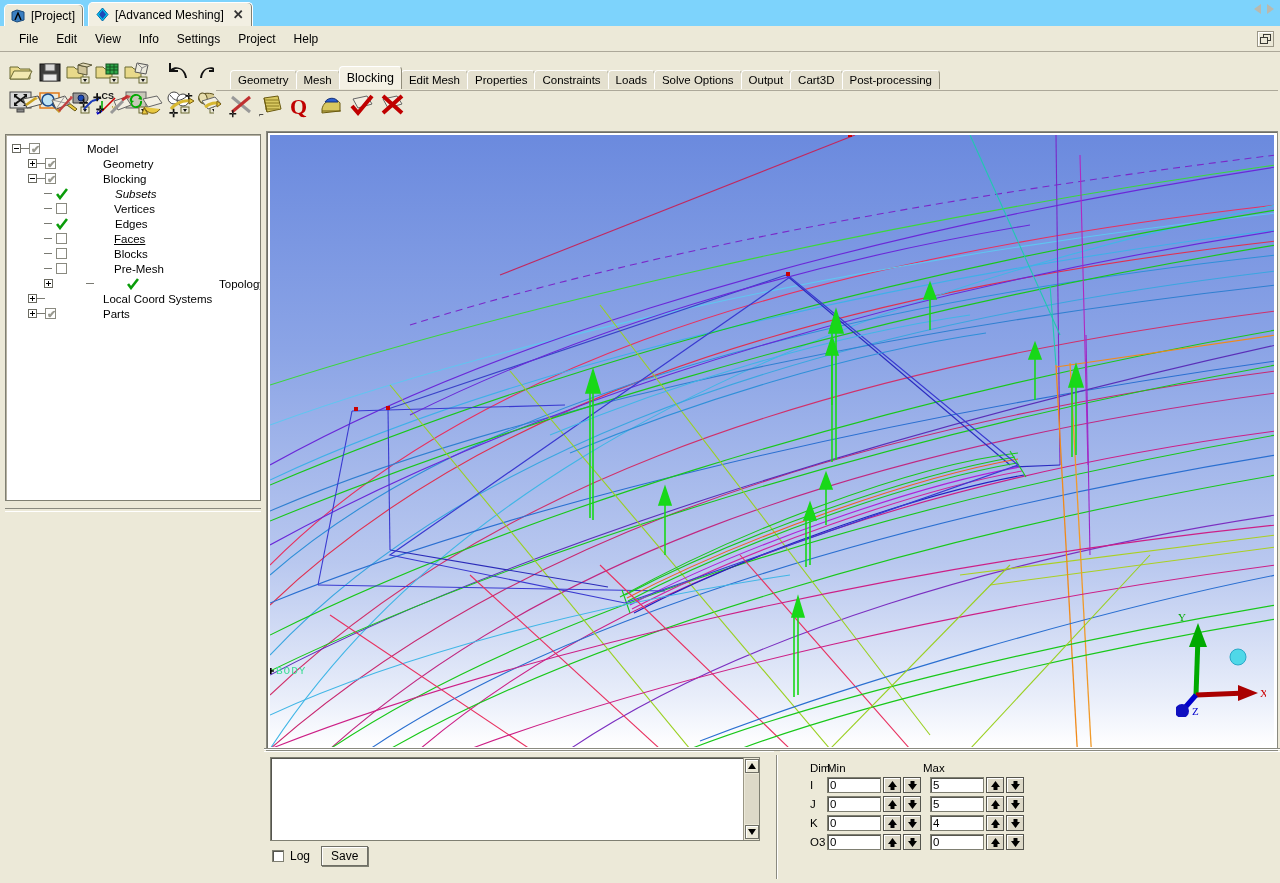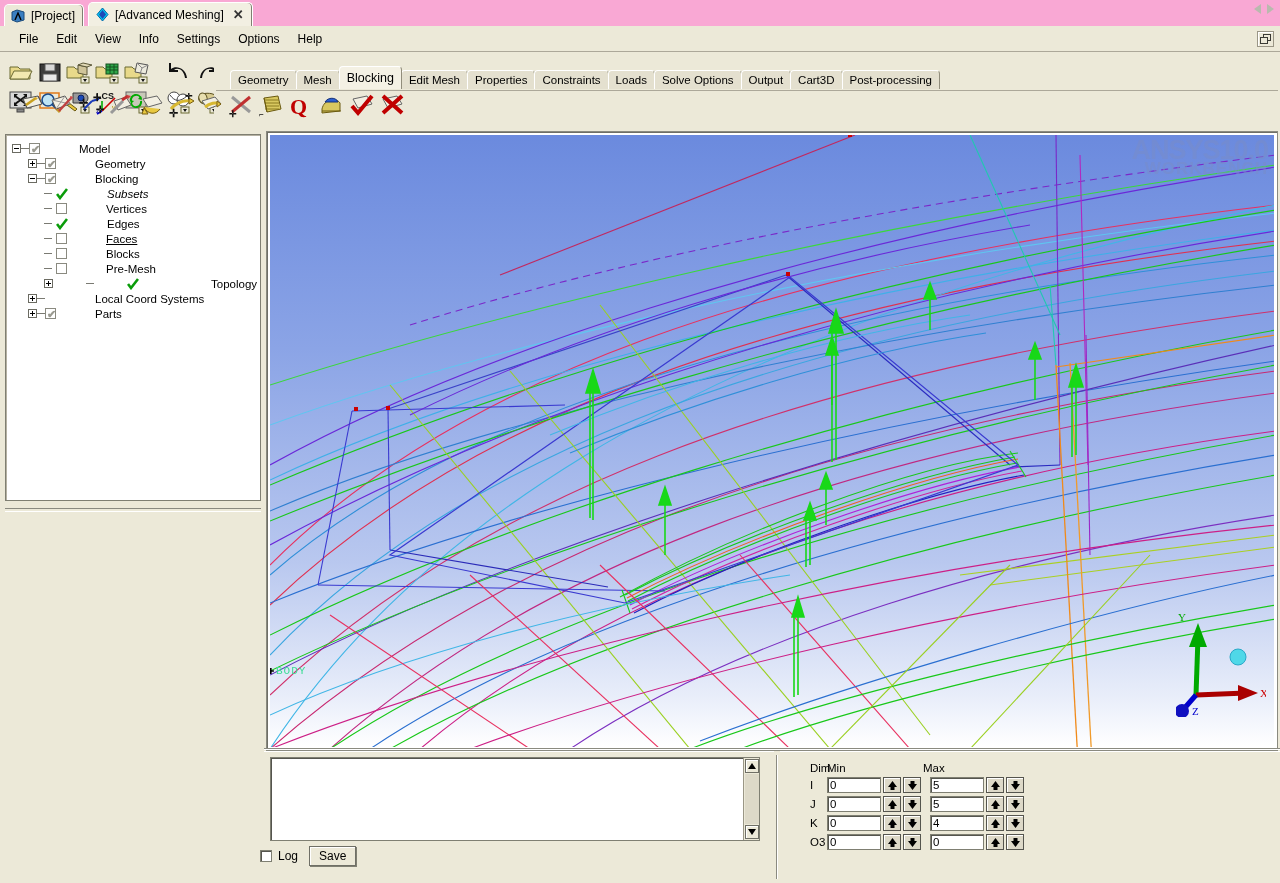--- a/index.html
+++ b/index.html
@@ -10,21 +10,21 @@
     font-family:"Liberation Sans", sans-serif;
     font-size:12px;
     color:#000;
     overflow:hidden;
     position:relative;
   }
 
   
   #tabstrip {
     position:absolute; left:0; top:0; width:1280px; height:26px;
-    background:#f9a8d4;
+    background:#7dd3fc;
     display:flex; align-items:flex-end;
   }
   .wintab {
     height:22px; margin-left:4px;
     display:flex; align-items:center; gap:5px;
     padding:0 8px 0 6px;
     background:#ece9d8;
     border:1px solid #fff;
     border-bottom:none;
     border-radius:5px 5px 0 0;
@@ -124,21 +124,21 @@
   .cbox-empty {
     width:11px; height:11px; flex:none;
     border:1px solid #8a8a80; background:#fff; margin-right:4px;
   }
   .cbox-none { width:11px; height:11px; flex:none; margin-right:4px; }
   .gcheck {
     width:12px; height:12px; flex:none; margin-right:4px;
     position:relative;
   }
   .gcheck svg { position:absolute; left:0; top:0; }
-  .tlabel { margin-left:5px;padding-left:30px; }
+  .tlabel { margin-left:13px;padding-left:30px; }
 
   #treepanel-bottom {
     position:absolute; left:5px; top:508px; width:256px; height:4px;
     border-top:1px solid #8a8a80;
     border-bottom:1px solid #fff;
   }
 
   
   #viewport-frame {
     position:absolute; left:266px; top:131px; width:1012px; height:620px;
@@ -195,21 +195,21 @@
     background:#ece9d8; border:1px solid #6f6f66;
     box-shadow:inset 1px 1px 0 #fff;
     display:flex; align-items:center; justify-content:center;
   }
   .vsb-up { top:1px; } .vsb-dn { bottom:1px; }
   .ar-up { width:0;height:0;border-style:solid;border-width:0 4px 6px 4px;border-color:transparent transparent #000 transparent; }
   .ar-dn { width:0;height:0;border-style:solid;border-width:6px 4px 0 4px;border-color:#000 transparent transparent transparent; }
   .vsb-track { position:absolute; left:1px; top:16px; bottom:16px; width:14px; background:#ddd9c8; }
 
   #logrow {
-    position:absolute; left:260px; top:846px; display:flex; align-items:center; gap:6px;
+    position:absolute; left:272px; top:846px; display:flex; align-items:center; gap:6px;
   }
   #logcb {
     width:12px; height:12px; background:#fff; border:1px solid #7f7f72;
     box-shadow:inset 1px 1px 0 #55554e;
   }
   #savebtn {
     margin-left:5px; padding:2px 9px; font-size:12px;
     background:#ece9d8; border:1px solid #6f6f66;
     box-shadow:inset 1px 1px 0 #fff, 1px 1px 0 #7f7f72;
   }
@@ -278,21 +278,21 @@
     <span class="tri-r"></span>
   </div>
 </div>
 
 <div id="menubar">
   <div class="menuitem">File</div>
   <div class="menuitem">Edit</div>
   <div class="menuitem">View</div>
   <div class="menuitem">Info</div>
   <div class="menuitem">Settings</div>
-  <div class="menuitem">Options</div>
+  <div class="menuitem">Project</div>
   <div class="menuitem">Help</div>
   <div id="winrestore">
     <span class="sq1"></span>
     <span class="sq2"></span>
   </div>
 </div>
 
 <div id="toolbar-left">
   <div class="tbrow">
     <span class="tbicon">
@@ -797,24 +797,20 @@
       </g>
 
       <g fill="#cc0000">
         <rect x="84" y="272" width="4" height="4"></rect>
         <rect x="116" y="271" width="4" height="4"></rect>
         <rect x="516" y="137" width="4" height="4"></rect>
         <rect x="578" y="-2" width="4" height="4"></rect>
       </g>
     </svg>
 
-    <div id="watermark">
-      <div class="l1">ANSYS10.0</div>
-      <div class="l2">WORKBENCH</div>
-    </div>
 
     <div id="bodylabel">
       <span id="bodycross">✚</span>
       <span>BODY</span>
     </div>
 
     <div id="triad">
       <svg width="90" height="110" viewBox="0 0 90 110">
         <path d="M20 88 L22 30" stroke="#00aa00" stroke-width="5"></path>
         <path d="M13 40 L22 16 L31 40 Z" fill="#00aa00"></path>

